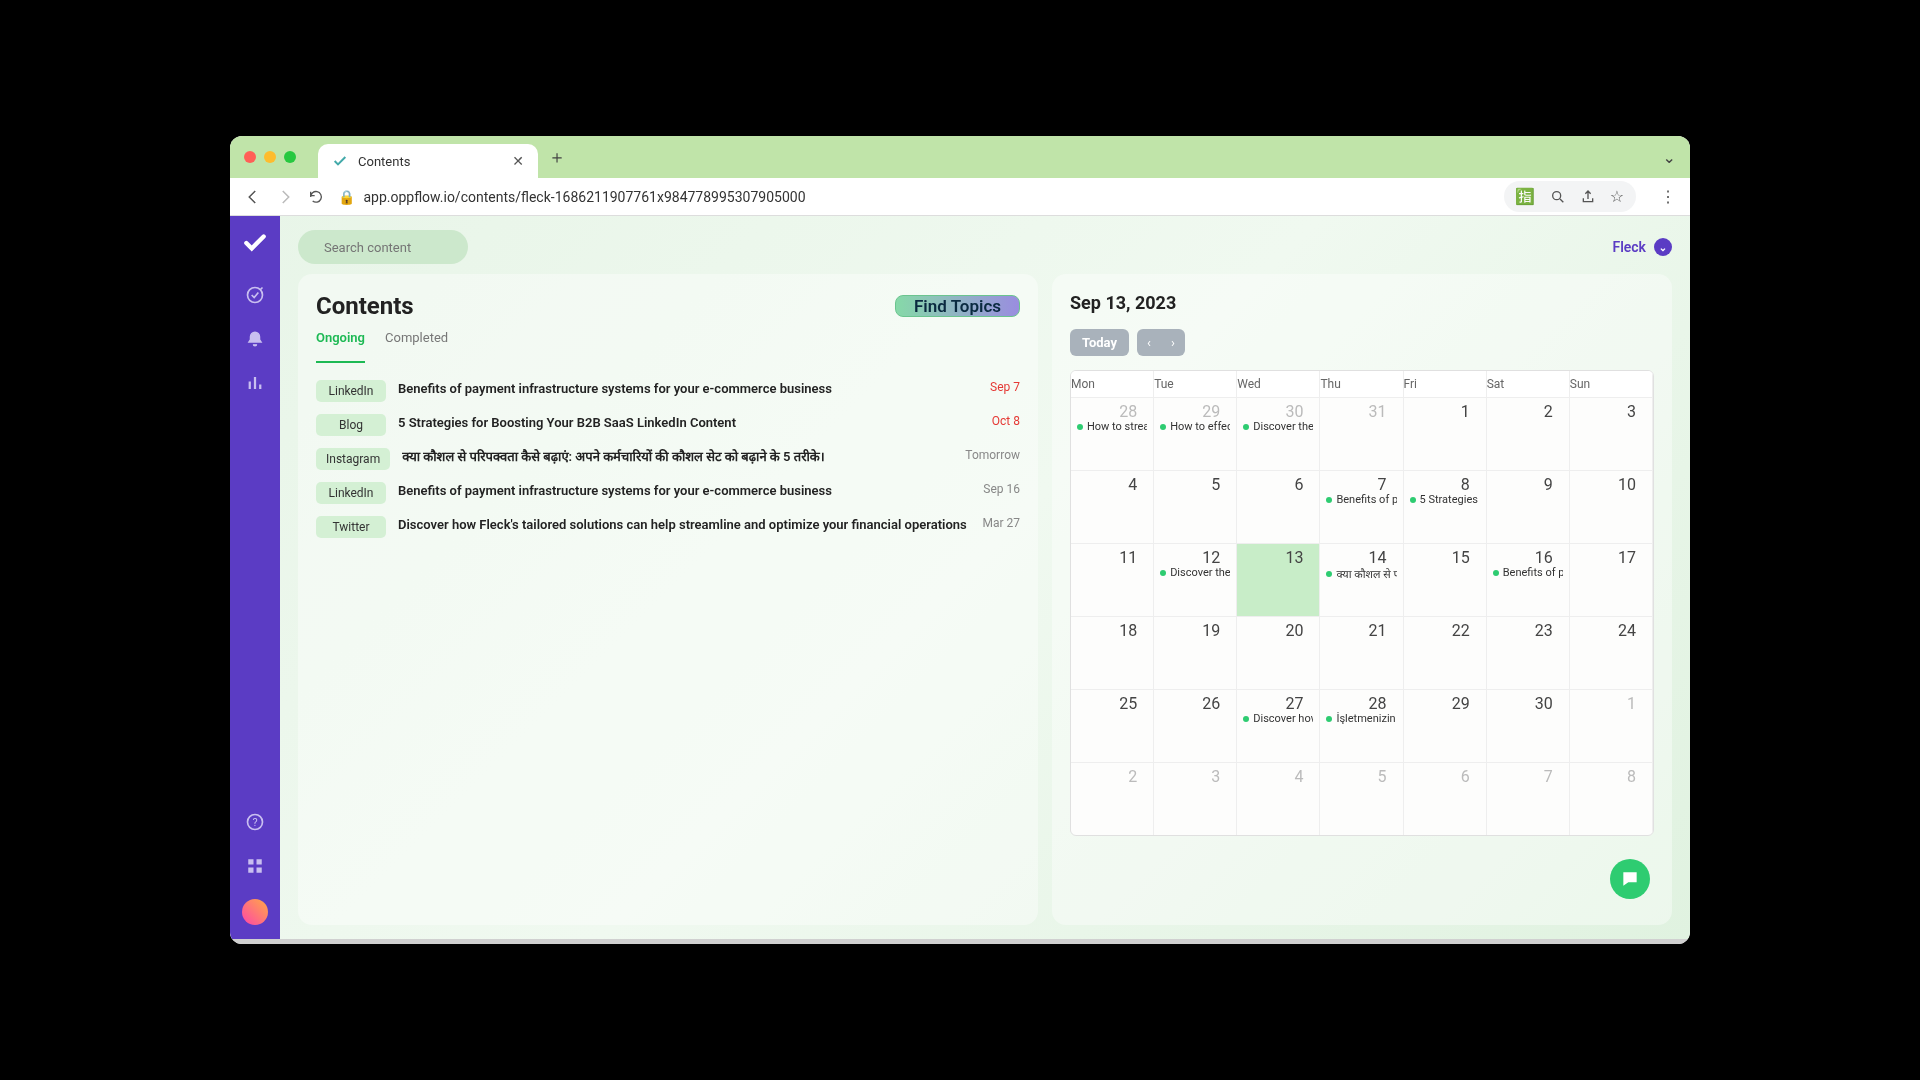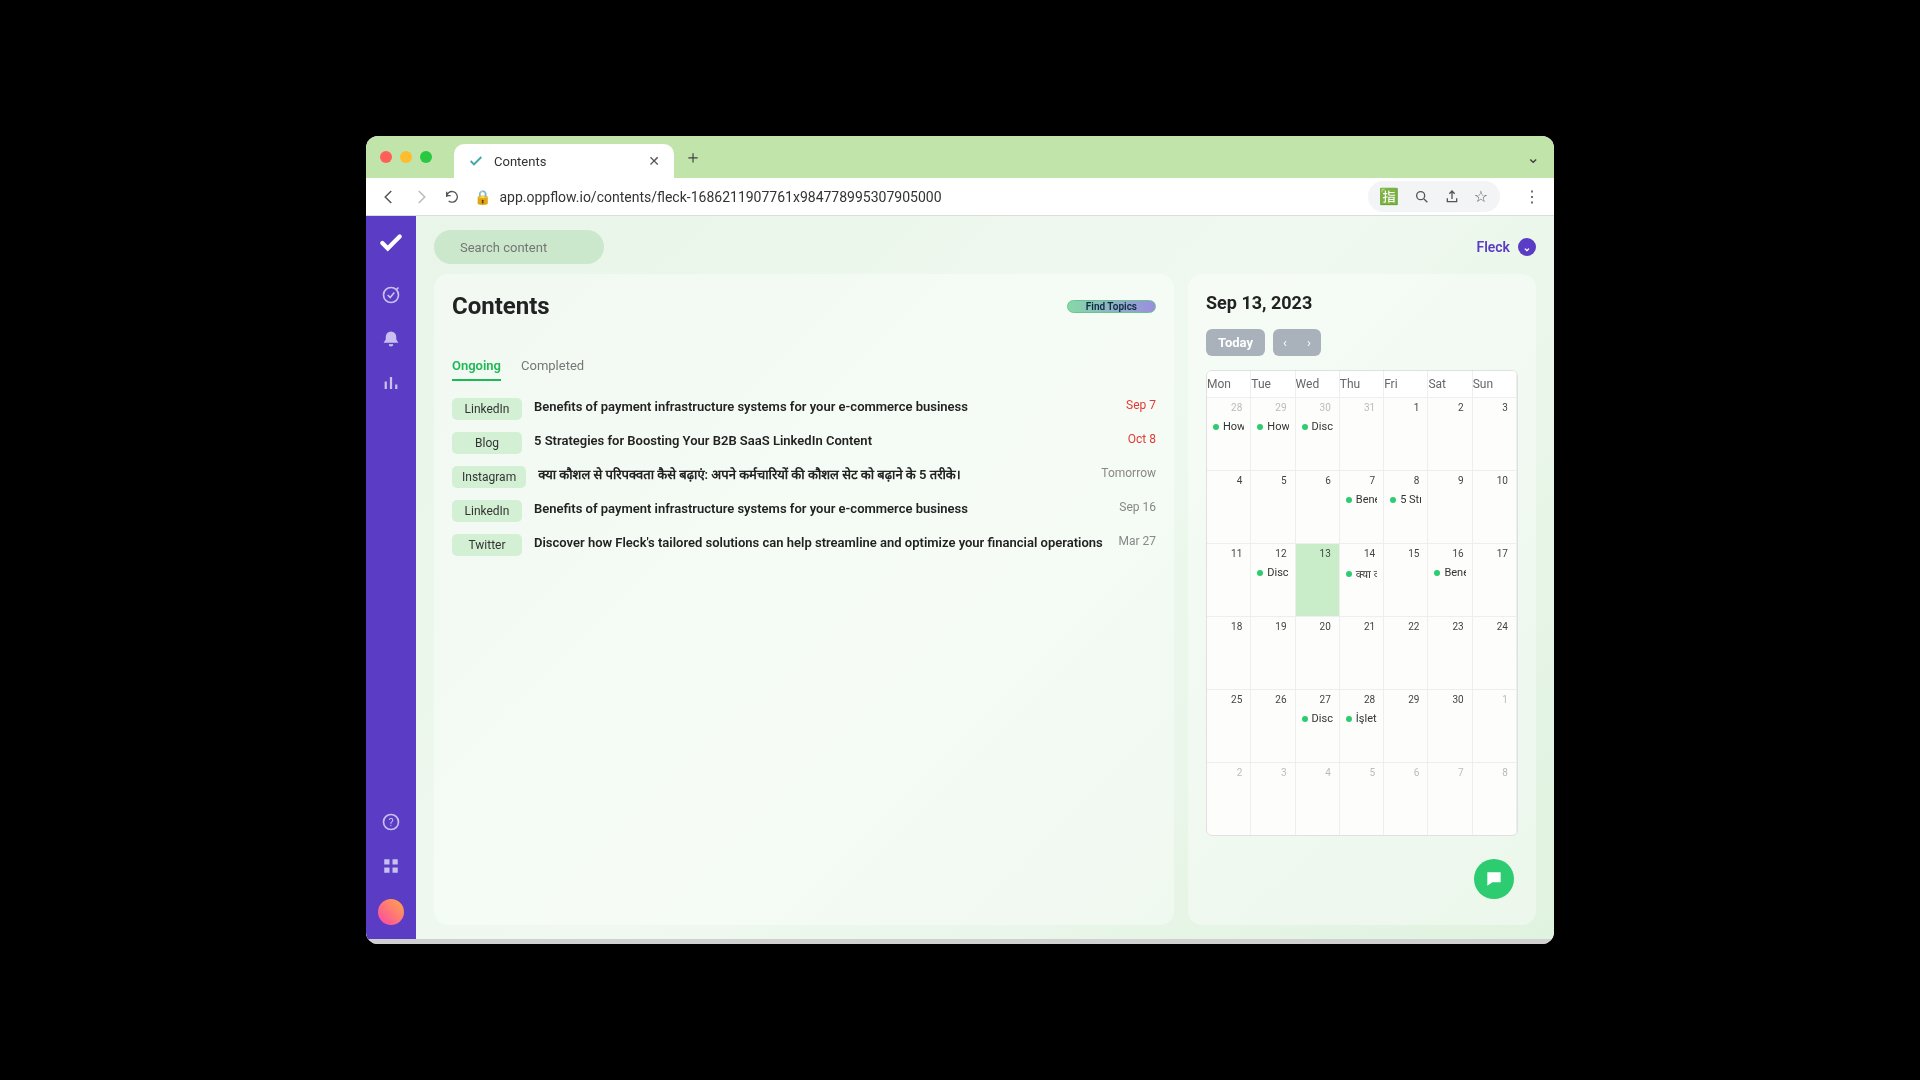--- a/index.html
+++ b/index.html
@@ -1,17 +1,17 @@
 <!DOCTYPE html>
 <html><head>
 <meta charset="utf-8">
 <style>
 * { margin:0; padding:0; box-sizing:border-box; font-family:-apple-system,BlinkMacSystemFont,"Segoe UI",Roboto,sans-serif; }
 body { background:#000; width:1920px; height:1080px; display:flex; align-items:center; justify-content:center; }
-.window { width:1188px; height:808px; background:#fff; border-radius:12px; overflow:hidden; display:flex; flex-direction:column; box-shadow:0 20px 60px rgba(0,0,0,.5); }
+.window { width:1460px; height:808px; background:#fff; border-radius:12px; overflow:hidden; display:flex; flex-direction:column; box-shadow:0 20px 60px rgba(0,0,0,.5); }
 .chrome-bar { height:42px; background:#c0e4a9; display:flex; align-items:center; padding:0 14px; position:relative; }
 .traffic { display:flex; gap:8px; margin-right:22px; }
 .tdot { width:12px; height:12px; border-radius:50%; }
 .tab { background:#fff; height:34px; margin-top:8px; border-radius:10px 10px 0 0; display:flex; align-items:center; padding:0 14px; gap:10px; width:220px; }
 .tab svg { width:16px; height:16px; }
 .tab-title { font-size:13px; color:#333; flex:1; }
 .tab-x { color:#555; font-size:14px; cursor:pointer; }
 .newtab { margin-left:10px; color:#444; font-size:18px; cursor:pointer; }
 .chev-down { margin-left:auto; color:#444; cursor:pointer; }
 .url-bar { height:38px; background:#fff; display:flex; align-items:center; padding:0 14px; gap:14px; border-bottom:1px solid #ddd; }
@@ -37,23 +37,23 @@
 .org-btn { display:flex; align-items:center; gap:8px; color:#5b3cc4; font-weight:600; font-size:14px; cursor:pointer;justify-content:space-between; }
 .org-chev { width:18px; height:18px; background:#5b3cc4; border-radius:50%; display:flex; align-items:center; justify-content:center; color:#fff; font-size:10px; }
 
 .cols { flex:1; display:flex; gap:14px; overflow:hidden; }
 .panel { background:rgba(255,255,255,.4); border-radius:14px; padding:18px; overflow:hidden; display:flex; flex-direction:column; }
 .panel.left { flex:0 0 740px; }
 .panel.right { flex:1; }
 
 .ph { display:flex; align-items:center; justify-content:space-between; }
 .ph h1 { font-size:24px; font-weight:700; color:#222; }
-.find-btn { background:linear-gradient(90deg,#86d9a8,#9a8de0); border-radius:8px; padding:0 18px; font-size:10px; font-weight:600; color:#0a2a40; border:1px solid #6bc48f; cursor:pointer; }
+.find-btn { background:linear-gradient(90deg,#86d9a8,#9a8de0); border-radius:8px; padding:0 18px; font-size:17px; font-weight:600; color:#0a2a40; border:1px solid #6bc48f; cursor:pointer; }
 .tabs { display:flex; gap:20px; margin-top:10px; border-bottom:1px solid transparent; }
-.tabs div { font-size:13px; color:#777; padding-bottom:6px; cursor:pointer;margin-top:28px; }
+.tabs div { font-size:13px; color:#777; padding-bottom:16px; cursor:pointer; }
 .tabs .active { color:#1db954; font-weight:600; border-bottom:2px solid #1db954; }
 
 .list { margin-top:16px; display:flex; flex-direction:column; gap:12px; }
 .row { display:flex; align-items:flex-start; gap:12px; }
 .tag { background:#d4f0d4; color:#333; padding:4px 10px; border-radius:5px; font-size:12px; min-width:70px; text-align:center; }
 .row-title { font-size:13px; font-weight:600; color:#222; flex:1; line-height:1.45; }
 .row-date { font-size:12px; color:#e53935; }
 .row-date.gray { color:#888; }
 
 .cal-head { display:flex; align-items:center; gap:12px; }
@@ -61,21 +61,21 @@
 .cal-nav { display:flex; gap:8px; margin-top:16px; }
 .today-btn { background:#a9b2bb; color:#fff; border-radius:6px; padding:6px 12px; font-size:13px; border:none; cursor:pointer;font-weight:bold;}
 .arrows { background:#a9b2bb; border-radius:6px; display:flex; overflow:hidden; }
 .arr { color:#fff; padding:6px 10px; cursor:pointer; font-size:13px; border:none; background:none; }
 
 .cal { margin-top:14px; border:1px solid #e0e0e0; border-radius:6px; overflow:hidden; background:#fdfdfc; }
 .dowrow { display:grid; grid-template-columns:repeat(7,1fr); }
 .dow { text-align:left; font-size:12px; color:#666; padding:6px 0; background:#fff; border-right:1px solid #eee; }
 .grid { display:grid; grid-template-columns:repeat(7,1fr); }
 .cell { border-right:1px solid #eee; border-top:1px solid #eee; height:73px; padding:4px 6px; position:relative; overflow:hidden; }
-.cellday .dn { position:absolute; top:4px; right:8px; font-size:10px; color:#444; }
+.cellday .dn { position:absolute; top:4px; right:16px; font-size:16px; color:#444; }
 .cell.out .dn { color:#bbb; }
 .cell.today { background:#c8edc8; }
 .ev { display:flex; align-items:center; gap:4px; font-size:11px; color:#333; white-space:nowrap; overflow:hidden; margin-top:18px; }
 .ev .dot { width:6px; height:6px; border-radius:50%; background:#2ecc71; flex-shrink:0; }
 
 .chat-fab { position:absolute; bottom:40px; right:40px; width:40px; height:40px; border-radius:50%; background:#2ecc71; display:flex; align-items:center; justify-content:center; color:#fff; }
 .winwrap { position:relative; flex:1; display:flex; }
 .scrollbar-track { height:5px; background:#d0d0d0; width:100%; }
 </style>
 </head>

